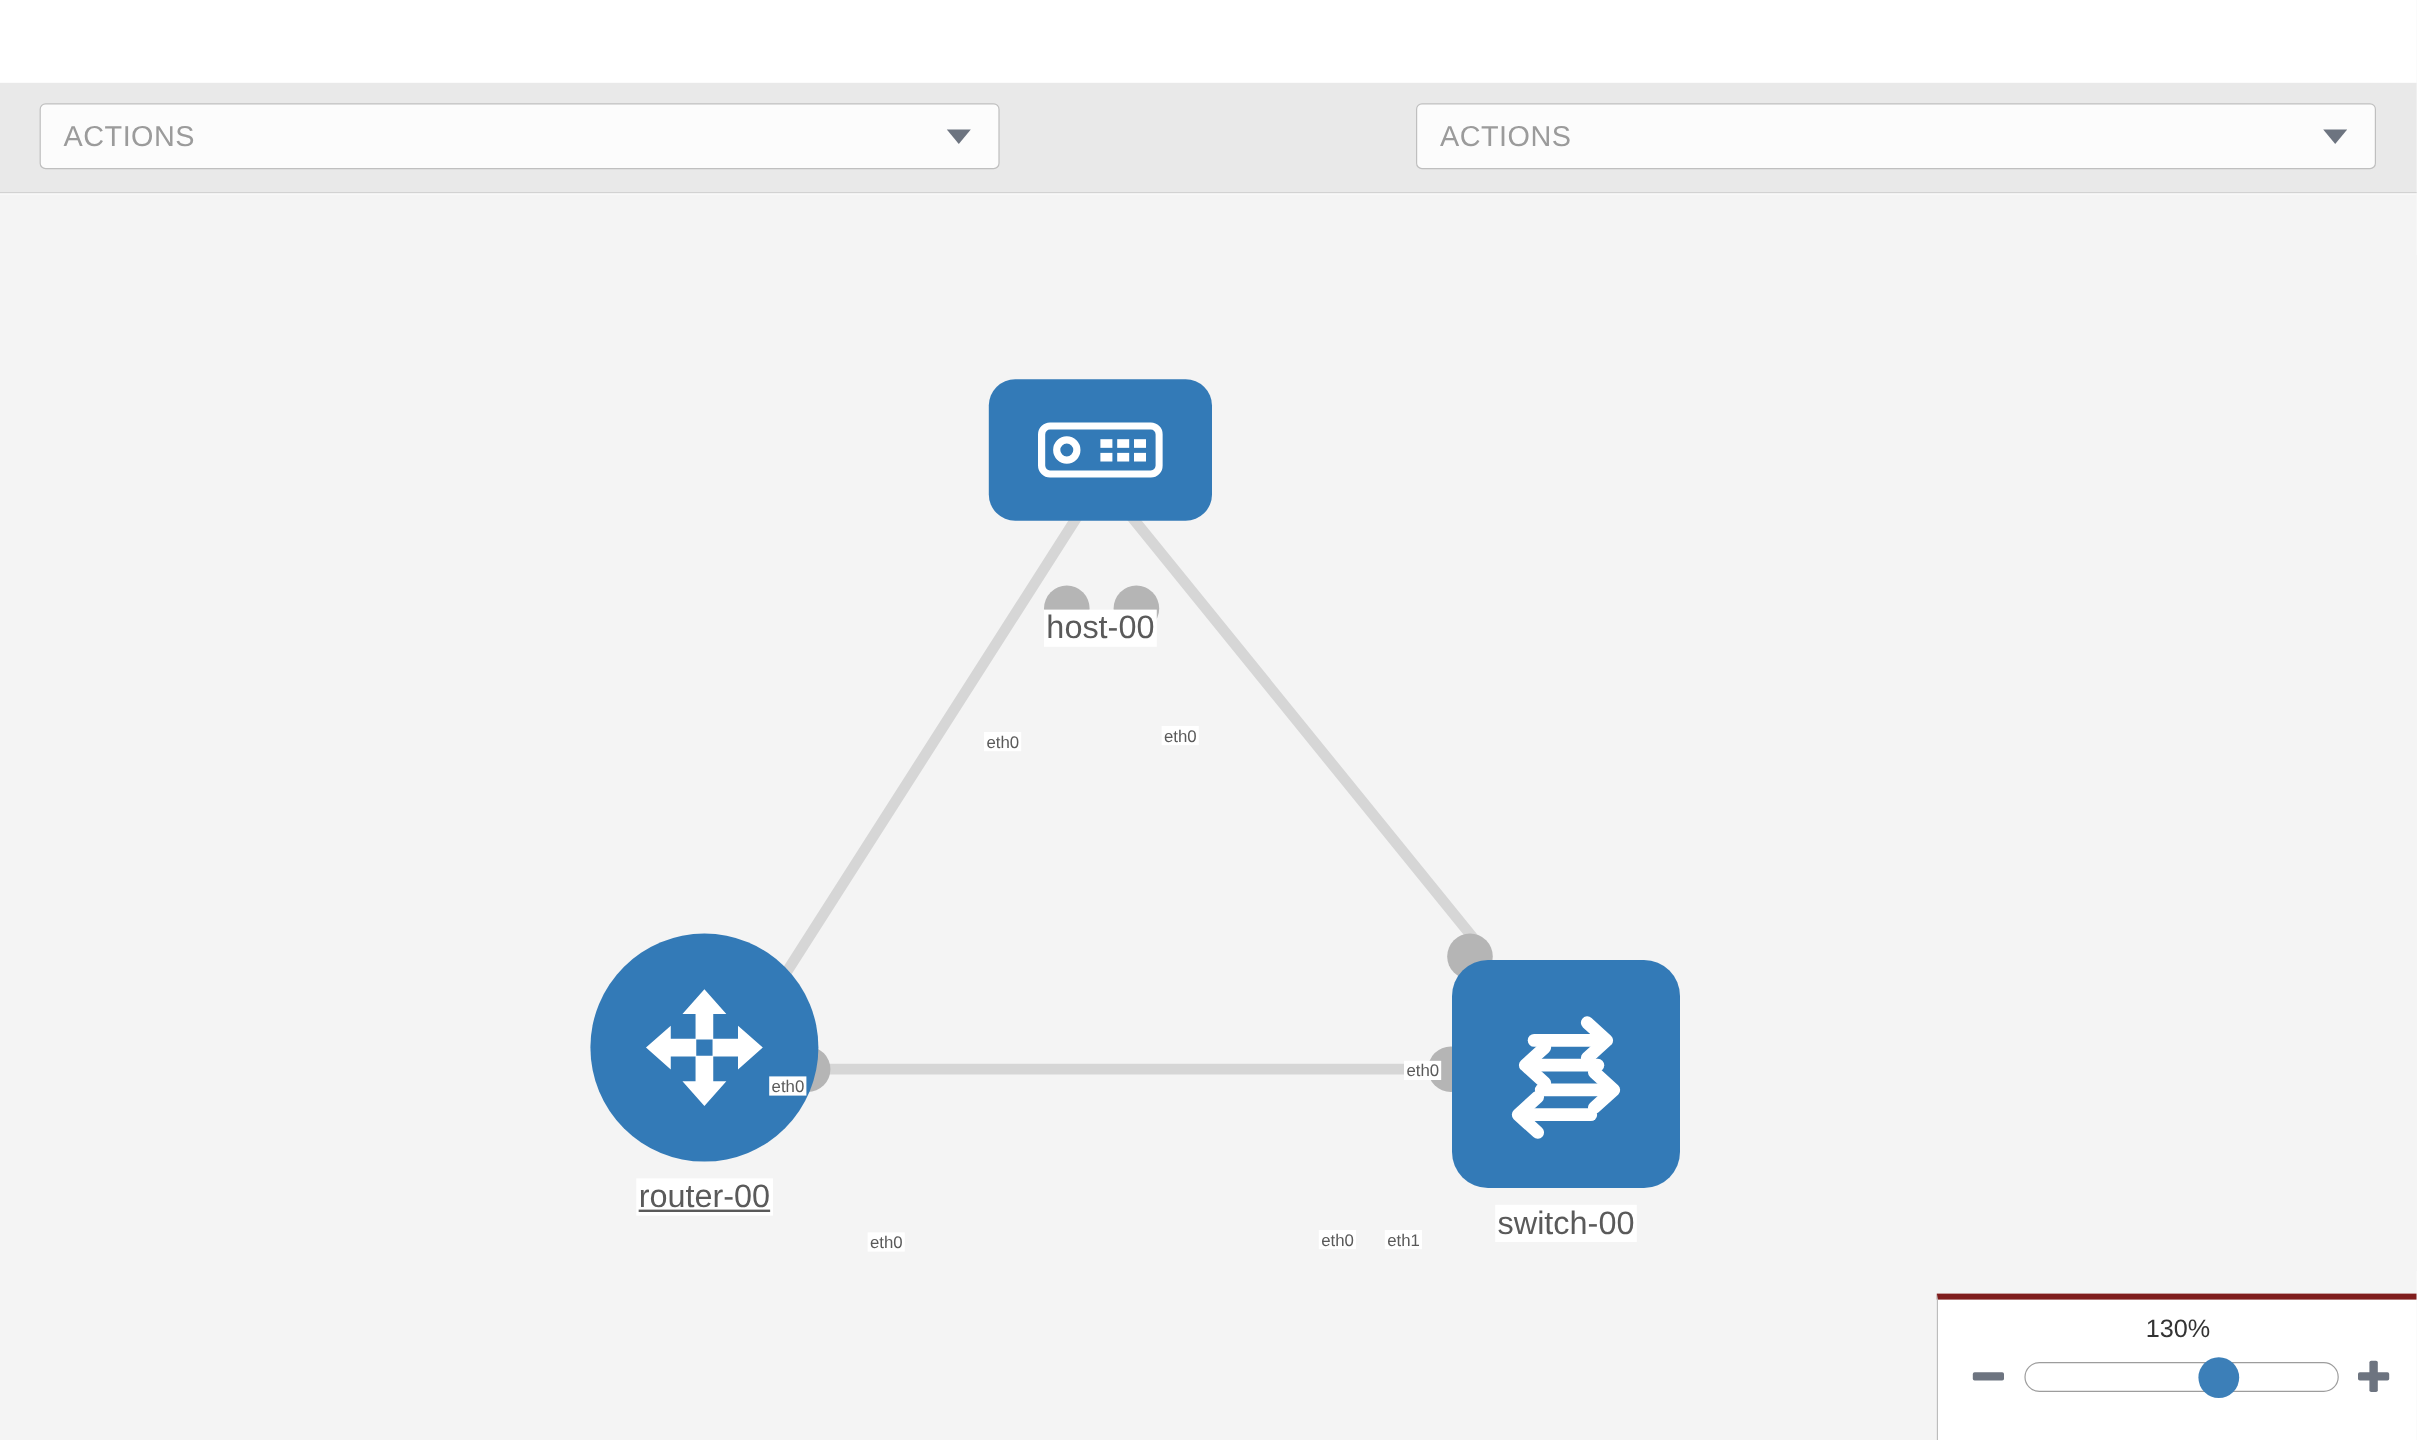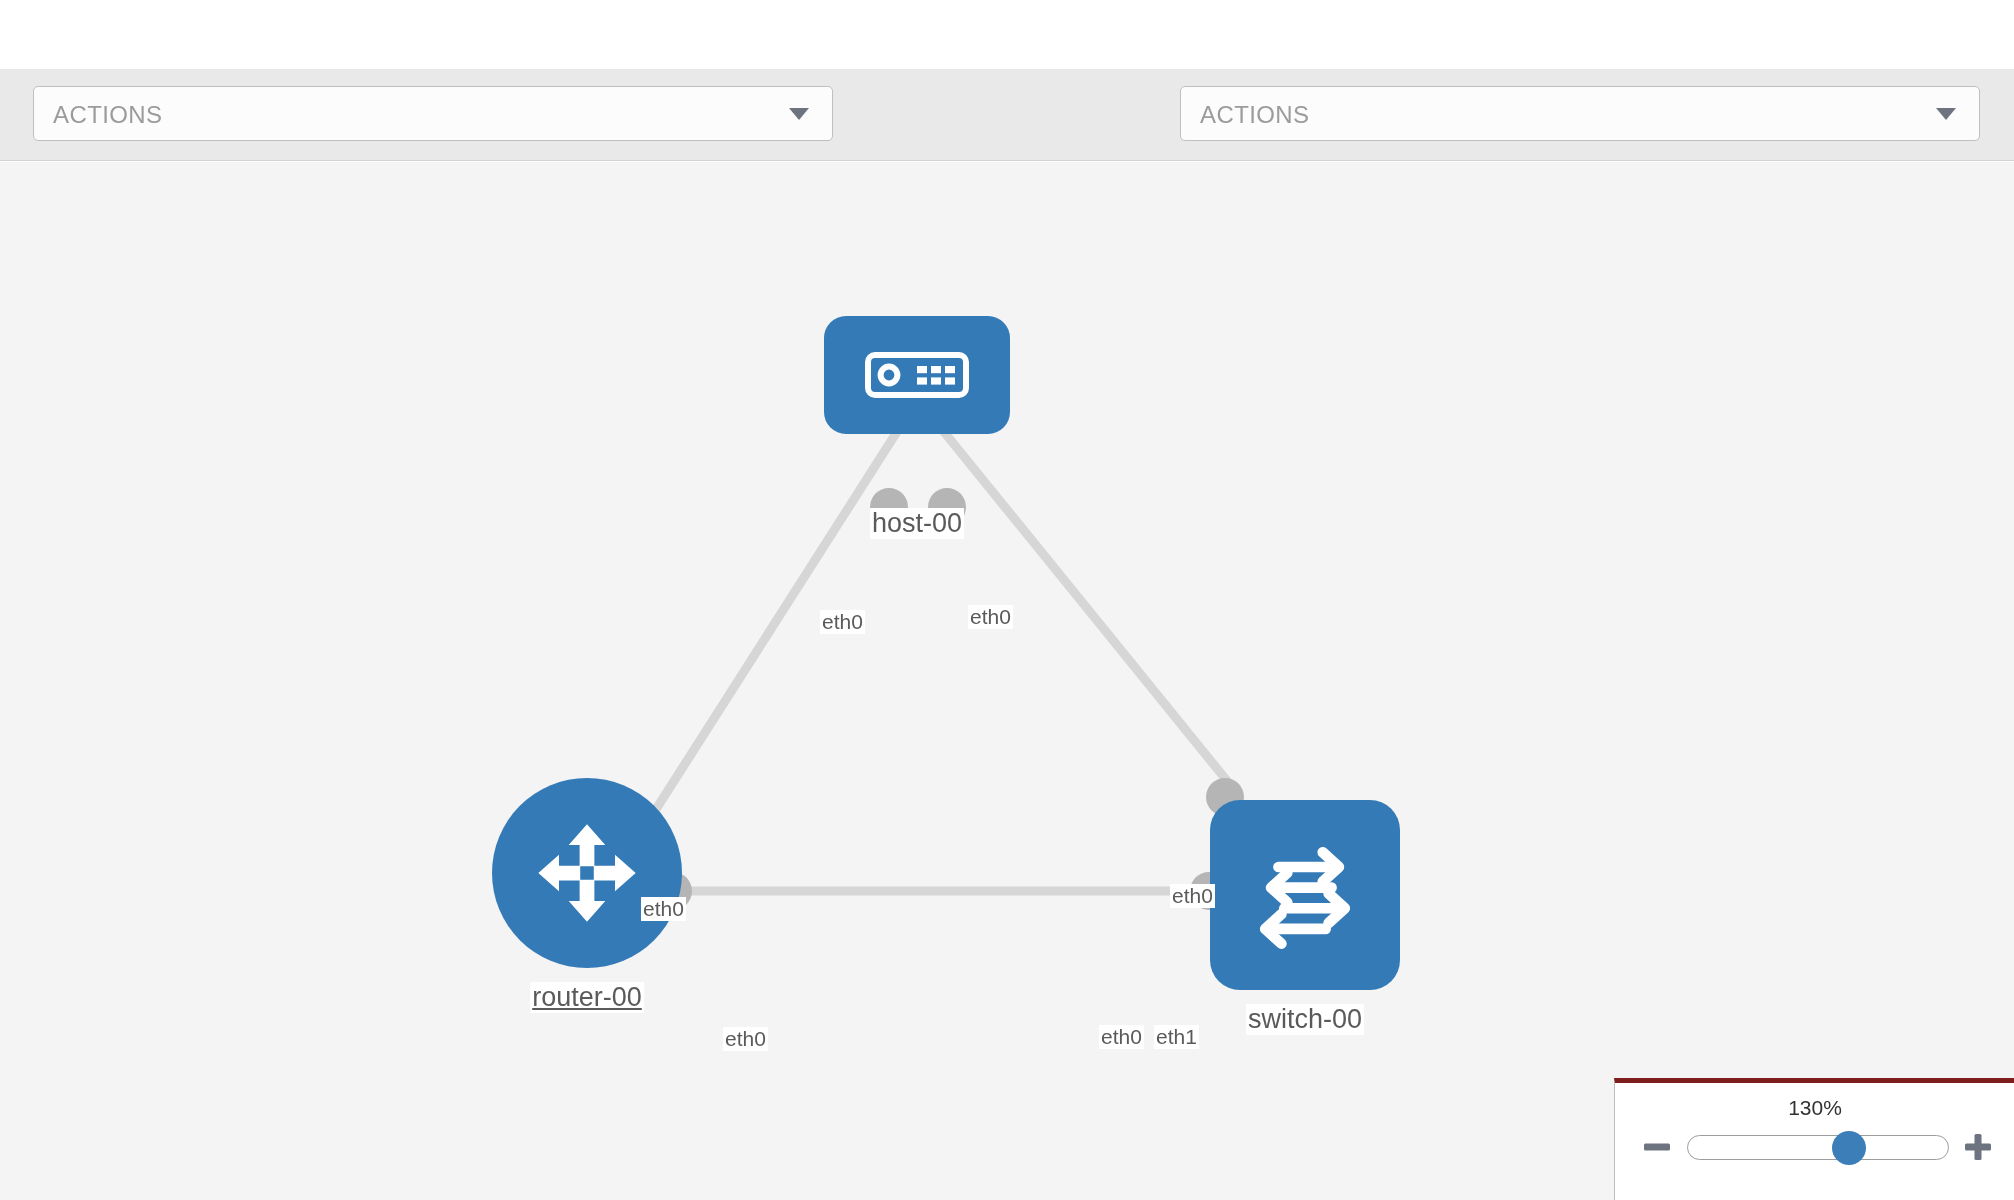--- a/index.html
+++ b/index.html
@@ -107,21 +107,21 @@
     font-size: 27px; color: #5a5a5a;
     background: #ffffff;
     padding: 0 2px;
   }
   .port {
     position: absolute; width: 38px; height: 38px;
     border-radius: 50%; background: #b5b5b5;
   }
   .edge-label {
     position: absolute;
-    font-size: 21px; color: #5a5a5a;
+    font-size: 14px; color: #5a5a5a;
     background: #ffffff;
     padding: 0 2px;
     white-space: nowrap;
   }
 
   
   .zoom-panel {
     position: absolute; right: 0; bottom: 0;
     width: 400px; height: 122px;
     background: #ffffff;

